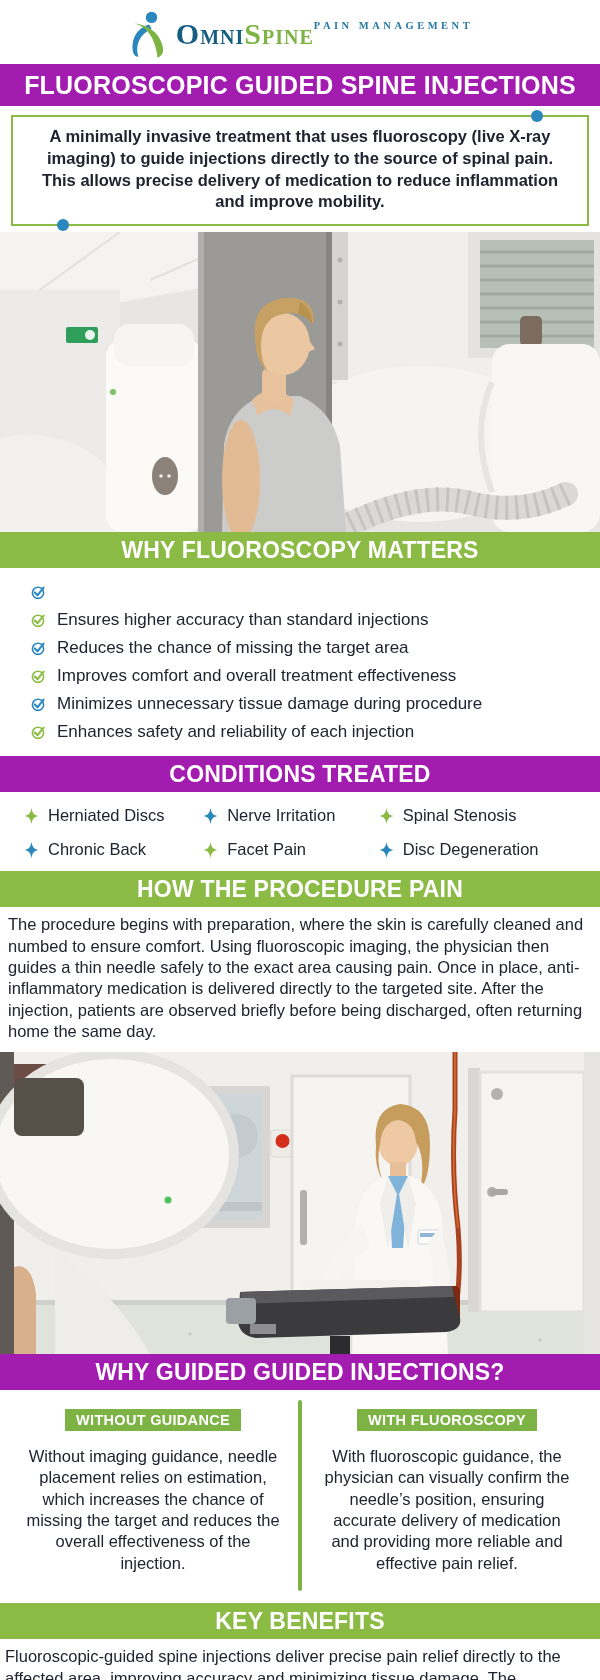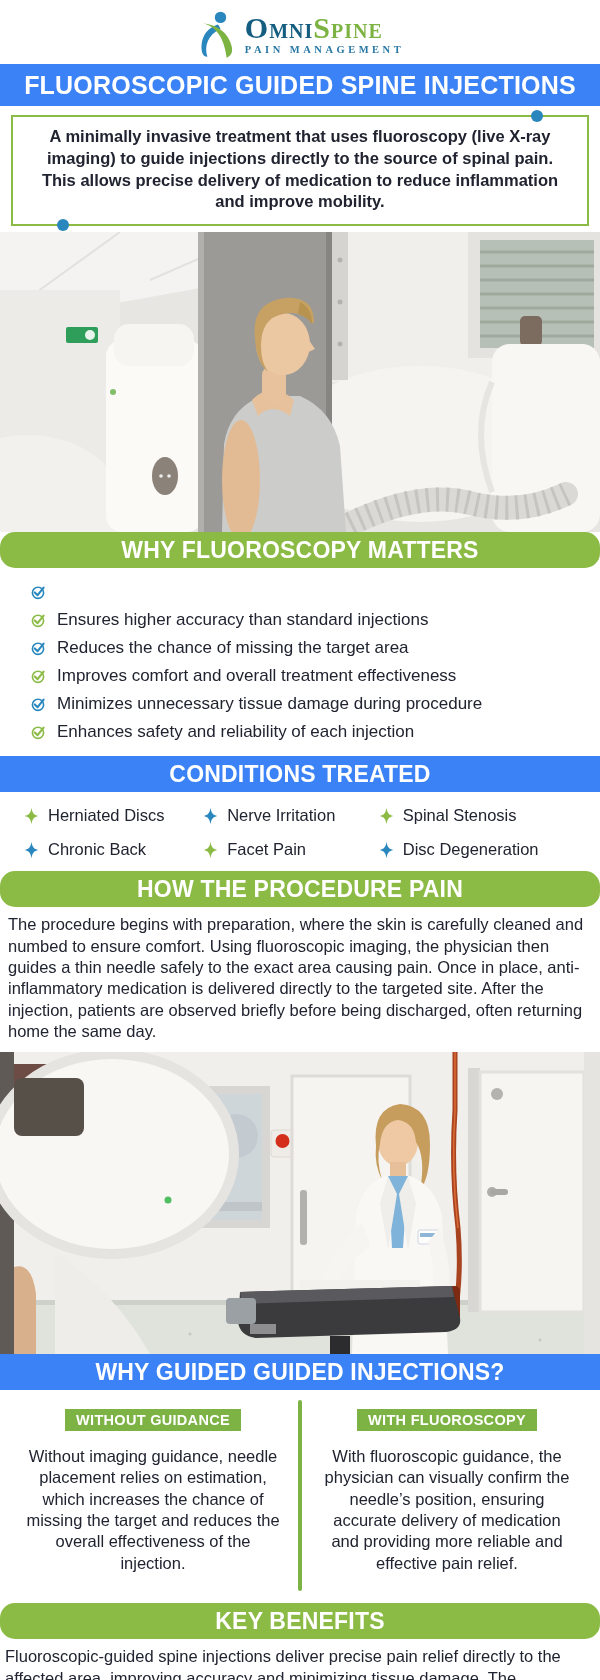--- a/index.html
+++ b/index.html
@@ -3,30 +3,30 @@
 <meta charset="utf-8">
 <style>
   html,body{margin:0;padding:0;}
   body{
     width:600px;height:1680px;overflow:hidden;background:#ffffff;
     font-family:"Liberation Sans", sans-serif;color:#212430;
     -webkit-font-smoothing:antialiased;
   }
   
   .logo-wrap{height:60px;display:flex;align-items:center;justify-content:center;gap:7px;padding-top:4px;}
-  .logo-text{display:flex;flex-direction:column;line-height:1;}
+  .logo-text{display:flex;flex-direction:row;line-height:1;}
   .logo-name{font-family:"Liberation Serif", serif;color:#155e80;letter-spacing:1px;}
   .logo-name .big{font-size:30px;font-weight:700;}
   .logo-name .small{font-size:20px;font-weight:700;}
   .logo-name .green{color:#7cb342;}
   .logo-tagline{font-family:"Liberation Serif", serif;font-size:10.5px;letter-spacing:3.5px;color:#2878a6;margin-top:2px;text-align:center;font-weight:700;}
   
   .bar{color:#fff;font-weight:700;text-align:center;}
-  .bar.blue{background:#3b82f6;}
-  .bar.green{background:#8cbb45;border-radius:15px;}
+  .bar.blue{background:#a21caf;}
+  .bar.green{background:#8cbb45;}
   .bar.main{font-size:25px;line-height:42px;height:42px;letter-spacing:.2px;}
   .bar.section{font-size:23px;line-height:36px;height:36px;letter-spacing:.2px;}
   
   .intro-box{position:relative;margin:9px 11px 6px;border:2px solid #8cbb45;padding:8px 16px 10px;text-align:center;}
   .intro-box p{margin:1px;font-size:16.5px;line-height:1.32;font-weight:700;}
   .dot{position:absolute;width:12px;height:12px;border-radius:50%;background:#2a87bd;}
   .dot.tr{top:-7px;right:44px;}
   .dot.bl{bottom:-7px;left:44px;}
   
   .photo{display:block;width:600px;}

